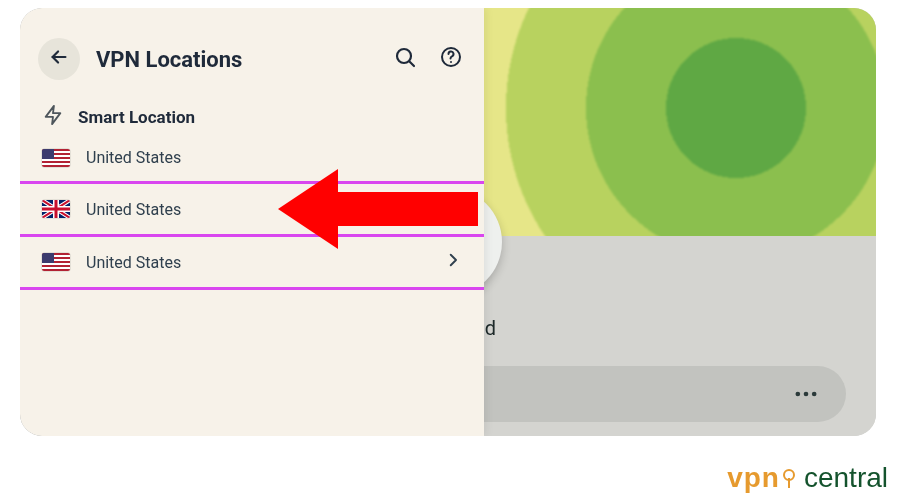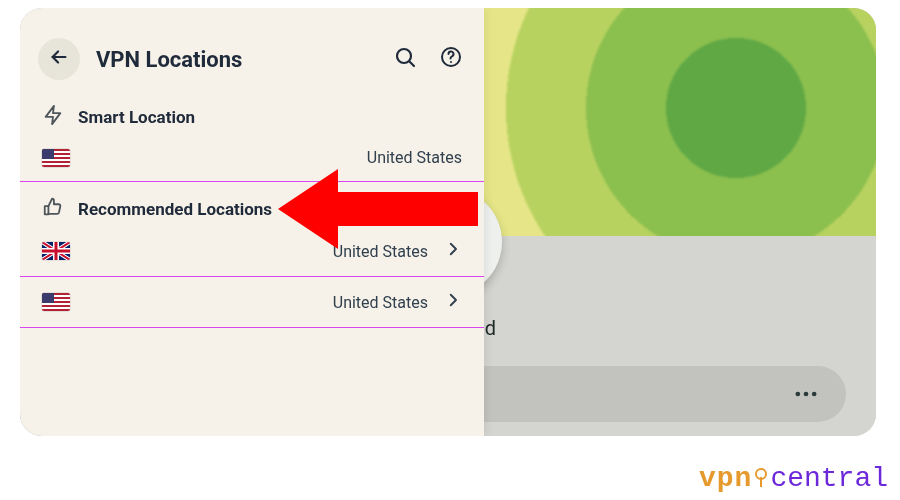--- a/index.html
+++ b/index.html
@@ -30,39 +30,39 @@
   .header { display:flex; align-items:center; gap:16px; padding:14px 18px 6px;margin-top:16px; }
   .back-circle { width:42px; height:42px; border-radius:50%; background:#e7e4da; display:flex; align-items:center; justify-content:center; }
   .title { font-weight:700; font-size:22px; color:#1f2a3a; flex:1; }
   .icon-btn { width:30px; height:30px; display:flex; align-items:center; justify-content:center; color:#1f2a3a; }
   .icon-btn svg { width:24px; height:24px; }
 
   .tabs { display:flex; gap:28px; padding:12px 0 0 0; justify-content:center; border-bottom:1px solid #e2ddd0; }
   .tab { padding:8px 4px 12px; font-size:14px; font-weight:700; letter-spacing:1.5px; color:#7b8389; cursor:pointer; border-bottom:3px solid transparent; }
   .tab.active { color:#0c8f68; border-bottom-color:#0c8f68; }
 
-  .list { flex:1; overflow:hidden; padding:4px 0 16px;text-align:right; }
+  .list { flex:1; overflow:hidden; padding:4px 0 16px; }
   .section { padding:14px 22px 4px; display:flex; align-items:center; gap:14px; font-weight:700; color:#1f2a3a; font-size:17px; }
   .section svg { width:22px; height:22px; flex-shrink:0; color:#4e565c; }
 
-  .row { display:flex; align-items:center; gap:16px; padding:14px 22px; font-size:16px; color:#30404e; border-bottom:1px solid #d946ef; cursor:pointer; }
+  .row { display:flex; align-items:center; gap:16px; padding:14px 22px; font-size:16px; color:#30404e; border-bottom:3px solid #d946ef; cursor:pointer; }
   .row .flag { width:28px; height:18px; flex-shrink:0; display:block; border-radius:2px; overflow:hidden; box-shadow:0 0 0 0.5px rgba(0,0,0,.15);}
   .row .label { flex:1; }
   .row .chev svg { width:18px; height:18px; color:#30404e; }
 
   
   .overlay-arrow { position:absolute; left:278px; top:164px; width:200px; height:90px; pointer-events:none; }
 
   
-  .watermark { position:absolute; right:12px; bottom:6px; display:flex; align-items:baseline; gap:2px; font-family: Liberation Mono, monospace; color:#6b6b6b; }
+  .watermark { position:absolute; right:12px; bottom:6px; display:flex; align-items:baseline; gap:2px; font-family: Liberation Sans, sans-serif; color:#6b6b6b; }
   .watermark .vpn { font-size:28px; font-weight:700; color:#e69a2e; letter-spacing:1px; }
   .watermark .pin { display:inline-block; width:10px; height:18px; position:relative; margin:0 2px; }
   .watermark .pin::before { content:""; position:absolute; left:50%; top:0; transform:translateX(-50%); width:8px; height:8px; border:2px solid #e69a2e; border-radius:50%; }
   .watermark .pin::after { content:""; position:absolute; left:50%; top:9px; transform:translateX(-50%); width:2px; height:10px; background:#e69a2e; }
-  .watermark .central { font-size:28px; font-weight:500; color:#6d28d9; }
+  .watermark .central { font-size:28px; font-weight:500; color:#14532d;margin-left:6px; }
 </style>
 </head>
 <body>
 
 <div class="stage">
   <div class="phone">
 
     <div class="main">
       <div class="radial-bg"></div>
       <div class="bottom-card"></div>
@@ -139,29 +139,20 @@
                   <rect y="6" width="28" height="2"></rect>
                   <rect y="10" width="28" height="2"></rect>
                   <rect y="14" width="28" height="2"></rect>
                 </g>
               <rect width="12" height="10" fill="#3c3b6e"></rect>
             </svg>
           </span>
           <span class="label">United States</span>
         </div>
 
-        <div class="section">
-          <span>
-            <svg viewBox="0 0 24 24" fill="none" stroke="#4e565c" stroke-width="2" stroke-linejoin="round" stroke-linecap="round">
-                <path d="M7 11v9H3v-9h4z"></path>
-                <path d="M7 11l4-8a2 2 0 0 1 2 2v4h5a2 2 0 0 1 2 2l-1.5 7a2 2 0 0 1-2 1.5H7"></path>
-              </svg>
-          </span>
-          <span>Recommended Locations</span>
-        </div>
 
         <div class="row">
           <span class="flag">
             <svg viewBox="0 0 28 18">
               <rect width="28" height="18" fill="#012169"></rect>
               <path d="M0 0 L28 18 M28 0 L0 18" stroke="#fff" stroke-width="4"></path>
               <path d="M0 0 L28 18 M28 0 L0 18" stroke="#c8102e" stroke-width="2"></path>
               <rect x="11" width="6" height="18" fill="#fff"></rect>
                 <rect y="6" width="28" height="6" fill="#fff"></rect>
               <rect x="12.5" width="3" height="18" fill="#c8102e"></rect>

